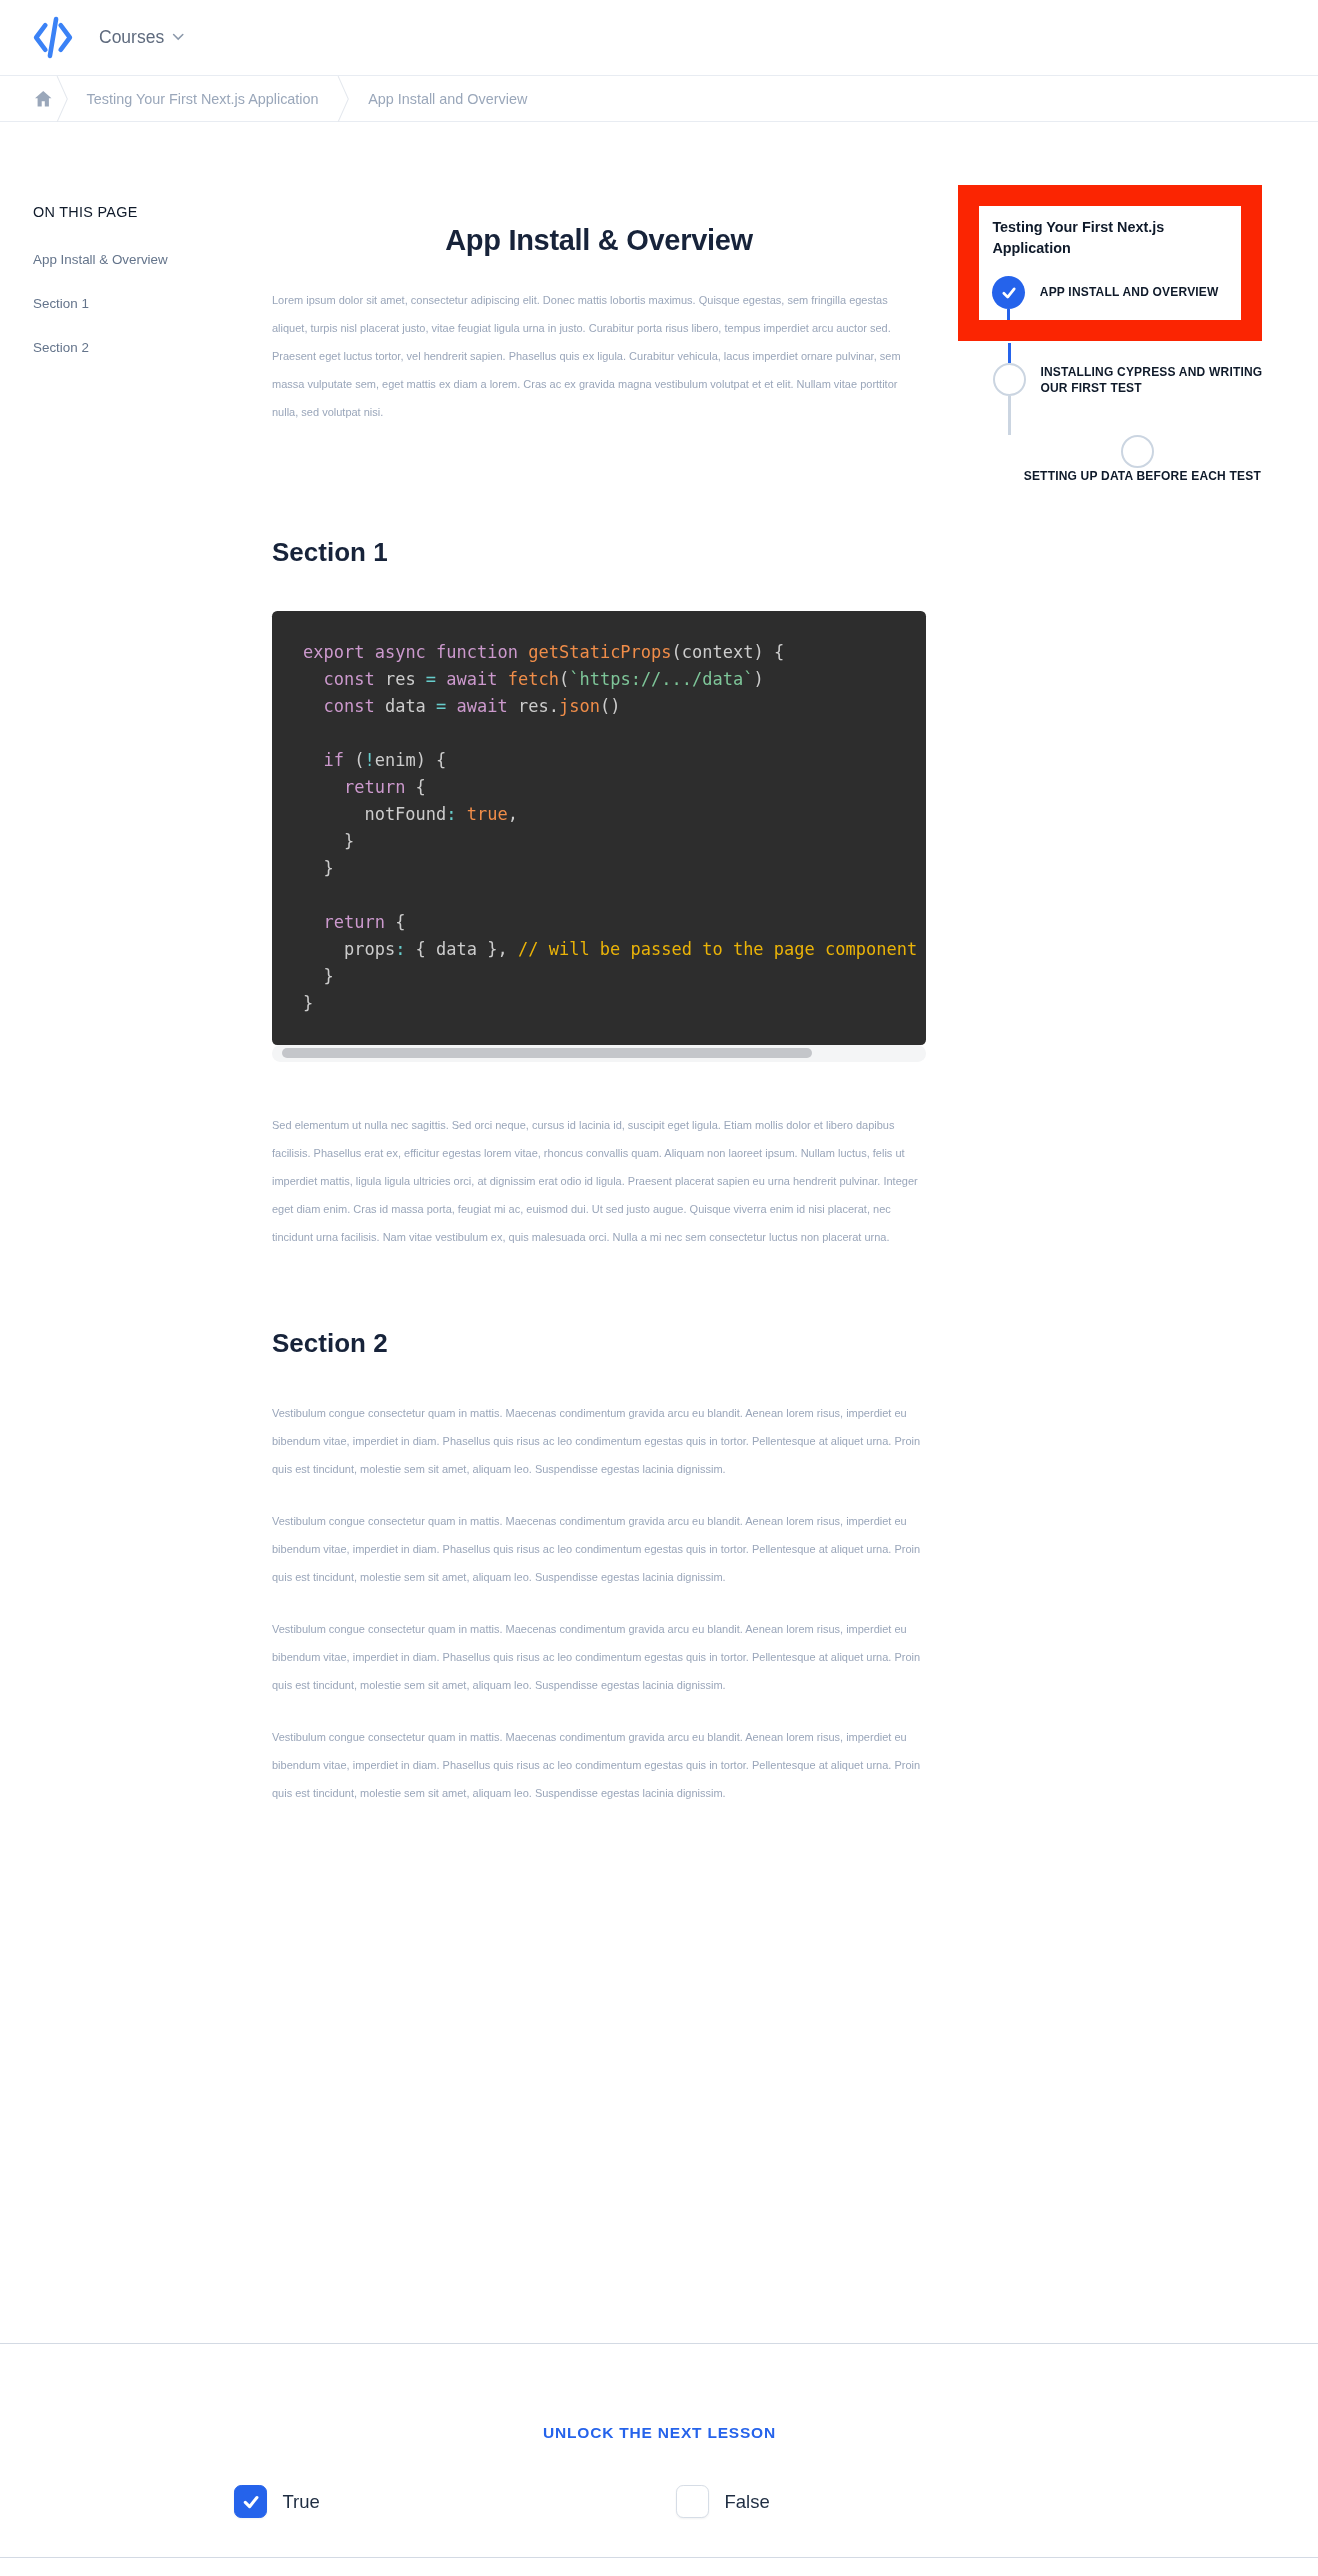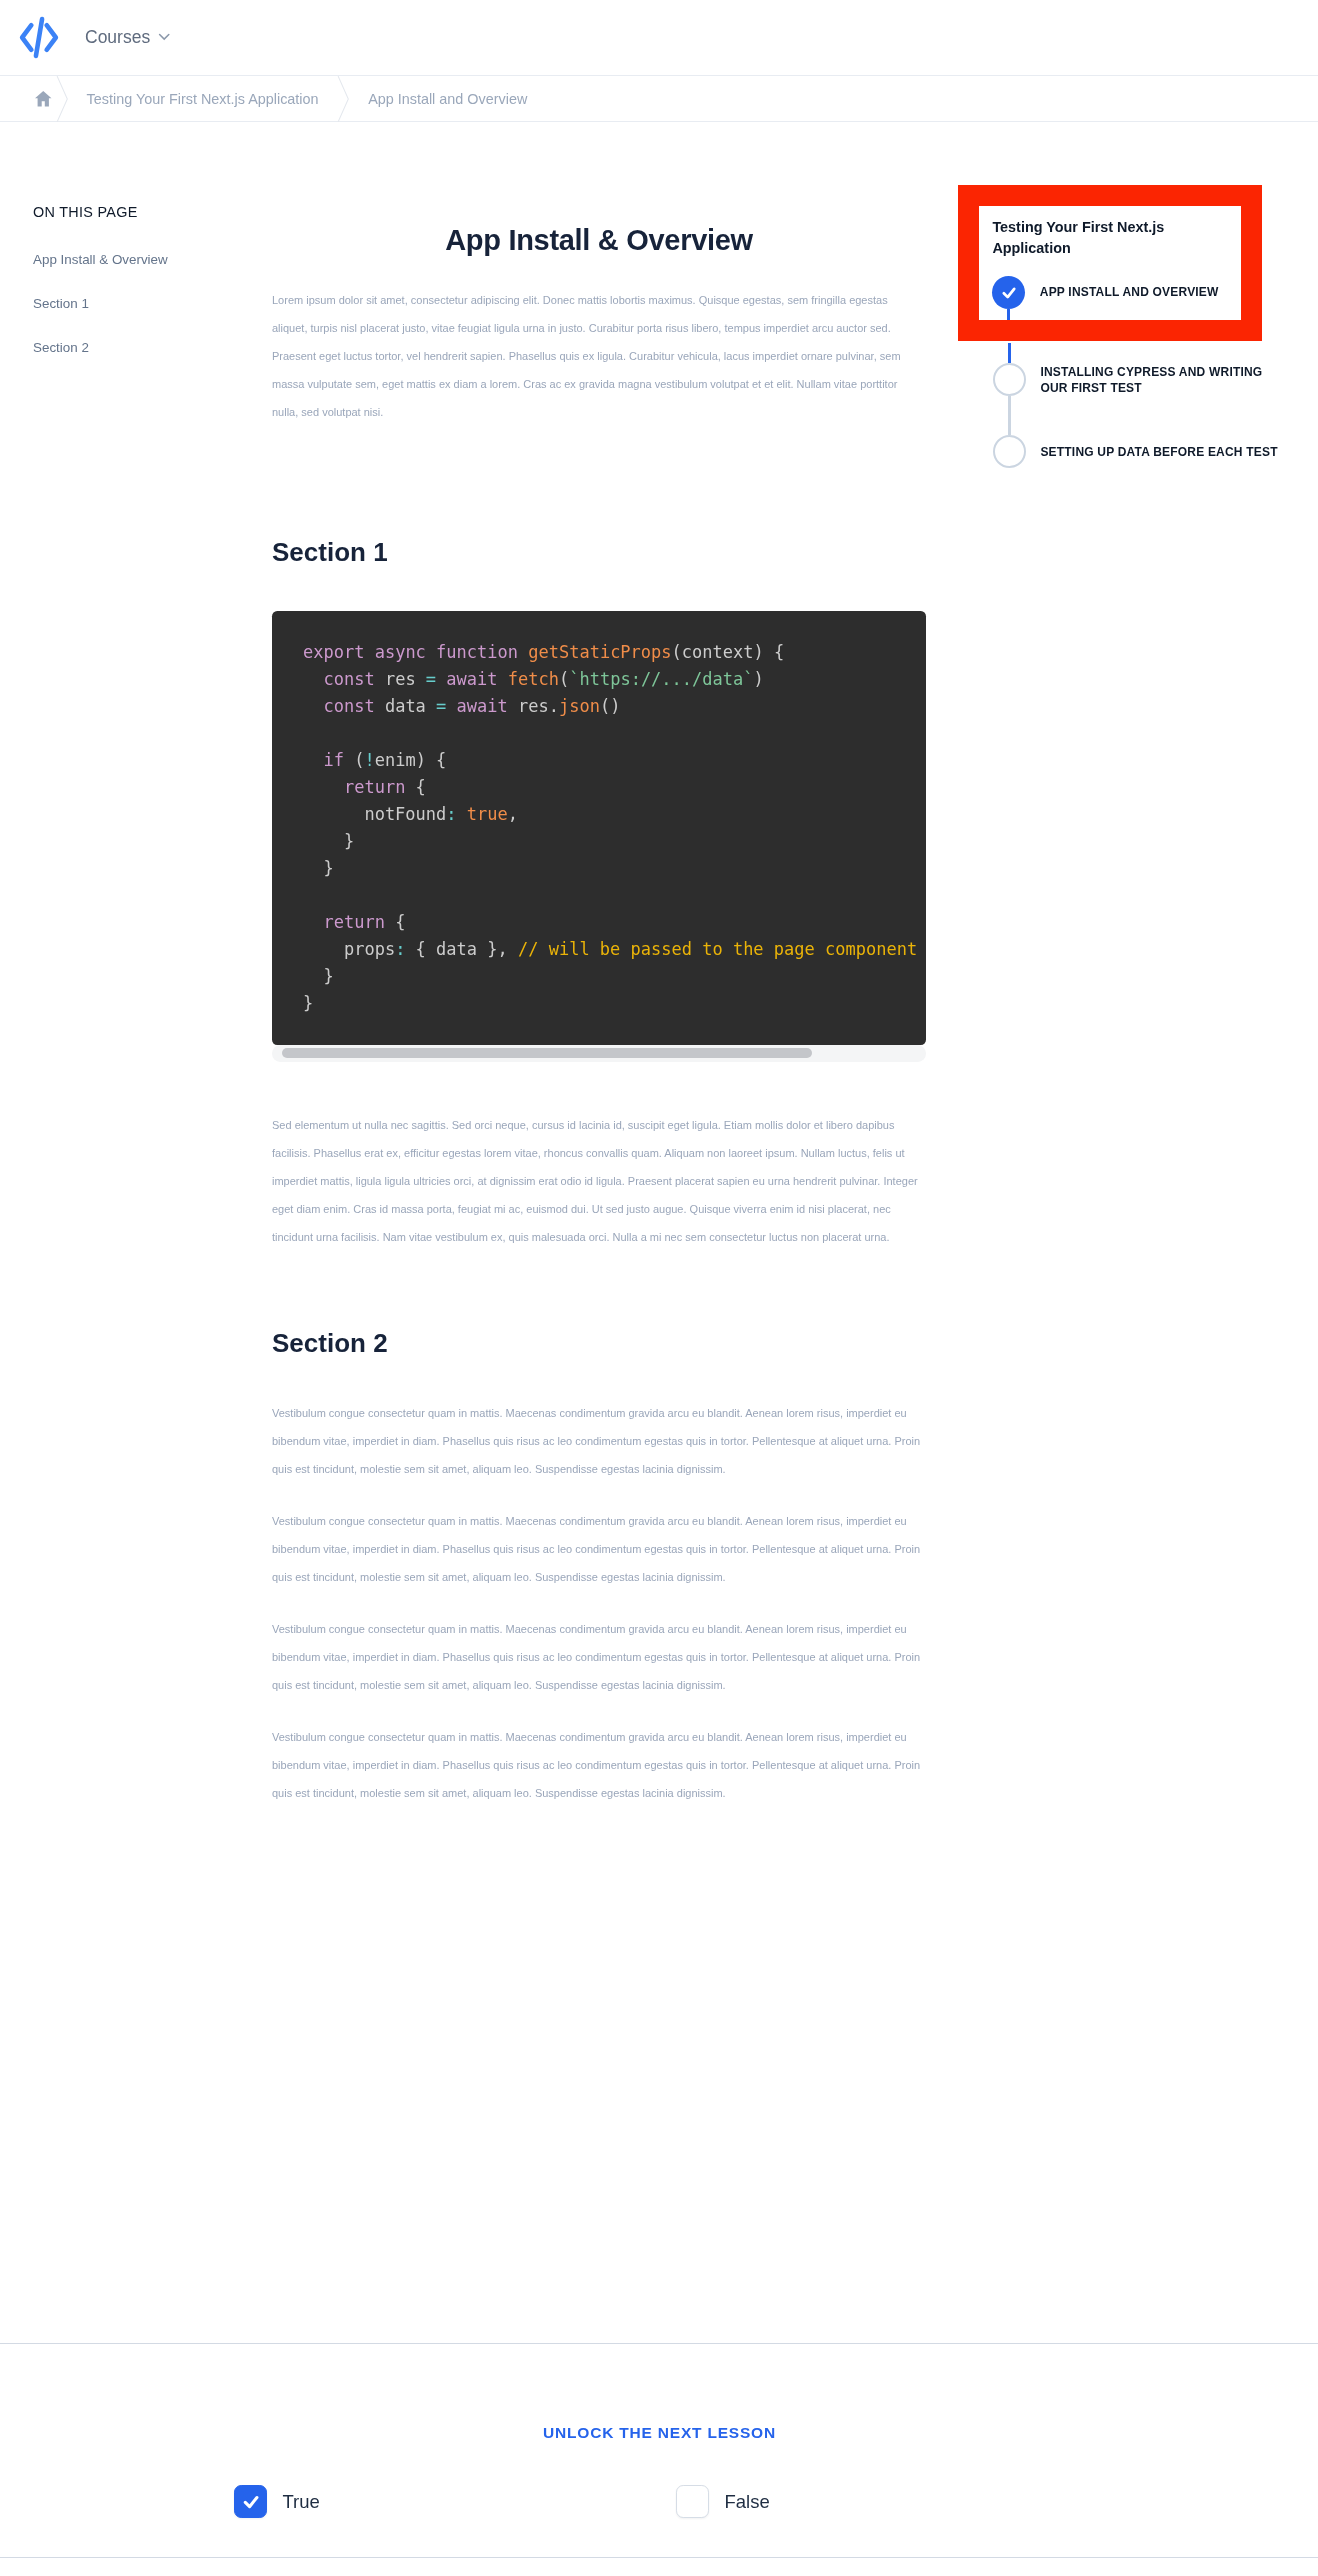--- a/index.html
+++ b/index.html
@@ -1,21 +1,21 @@
 <!DOCTYPE html>
 <html style="font-size:8.2px"><head>
 <meta charset="utf-8">
 <style>
   * { box-sizing: border-box; margin: 0; padding: 0; }
   html,body { background:#fff; }
   body { font-family: "Liberation Sans", sans-serif; }
   .page { position:relative; width:1319px; height:3354px; background:#fff; overflow:hidden; }
 
   
-  .navbar { height:76px; display:flex; align-items:center; padding-left:17px; border-bottom:1px solid #e8ecf2; }
+  .navbar { height:76px; display:flex; align-items:center; padding-left:31px; border-bottom:1px solid #e8ecf2; }
   .logo { width:44px; height:47px; }
   .nav-courses { margin-left:24px; display:flex; align-items:center; cursor:pointer; }
   .nav-courses span { font-size:17.5px; color:#5f6b7e; }
   .nav-courses svg { margin-left:8.2px; }
 
   
   .breadcrumbs { height:46px; display:flex; align-items:center; padding-left:34px; border-bottom:1px solid #e8ecf2; }
   .crumb-sep { margin:0 2.1px; }
   .crumb { font-size:14.4px; color:#9aa7ba; padding:0 15.5px; white-space:nowrap; }
 
@@ -54,21 +54,21 @@
   .step-done { background:#2563eb; }
   .step-todo { background:#fff; border:2.1px solid #cbd5e1; }
   .step-label { margin-left:14.4px; font-size:12px; font-weight:bold; color:#0f1a2a; line-height:16px; letter-spacing:0.2px; }
   .conn { position:absolute; width:2.6px; }
   .conn-blue { background:#2563eb; }
   .conn-gray { background:#cbd5e1; }
   .conn-in { left:28px; top:103px; height:11.3px; }
   .conn-mid { left:50px; top:158px; height:20px; }
   .conn-low { left:50px; top:211px; height:39px; }
   .step-abs { position:absolute; left:35px; display:flex; align-items:center; width:289px; }
-  .step2 { top:178px; } .step3 { top:250px; }
+  .step2 { top:178px; } .step3 { top:250px;flex-direction:column; }
   .step-abs .step-label { width:242px; }
 
   
   .quiz-sec { text-align:center; border-bottom:1px solid #d3dae4; padding-bottom:39px; }
   .quiz-kicker { padding-top:80px; font-size:15.5px; font-weight:bold; color:#2563eb; letter-spacing:0.8px; }
   .quiz-question { margin-top:28px; font-size:30px; font-weight:bold; color:#17233a; }
   .options { margin-top:43px; margin-left:234px; width:884px; display:flex; text-align:left; }
   .option { flex:1; display:flex; align-items:center; cursor:pointer; }
   .cb { width:33px; height:33px; border-radius:7.2px; background:#fff; border:1.5px solid #d6dde6; box-shadow:0 1px 2.1px rgba(15,23,42,.06); display:flex; align-items:center; justify-content:center; }
   .cb.checked { background:#2563eb; border-color:#2563eb; }

